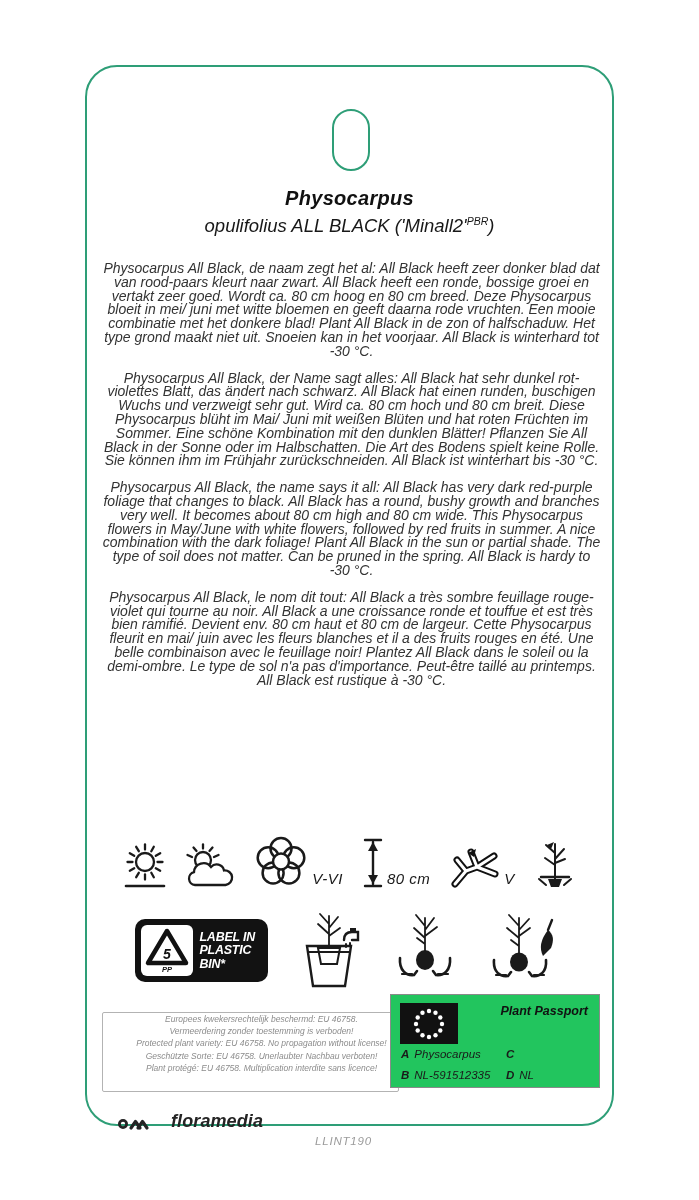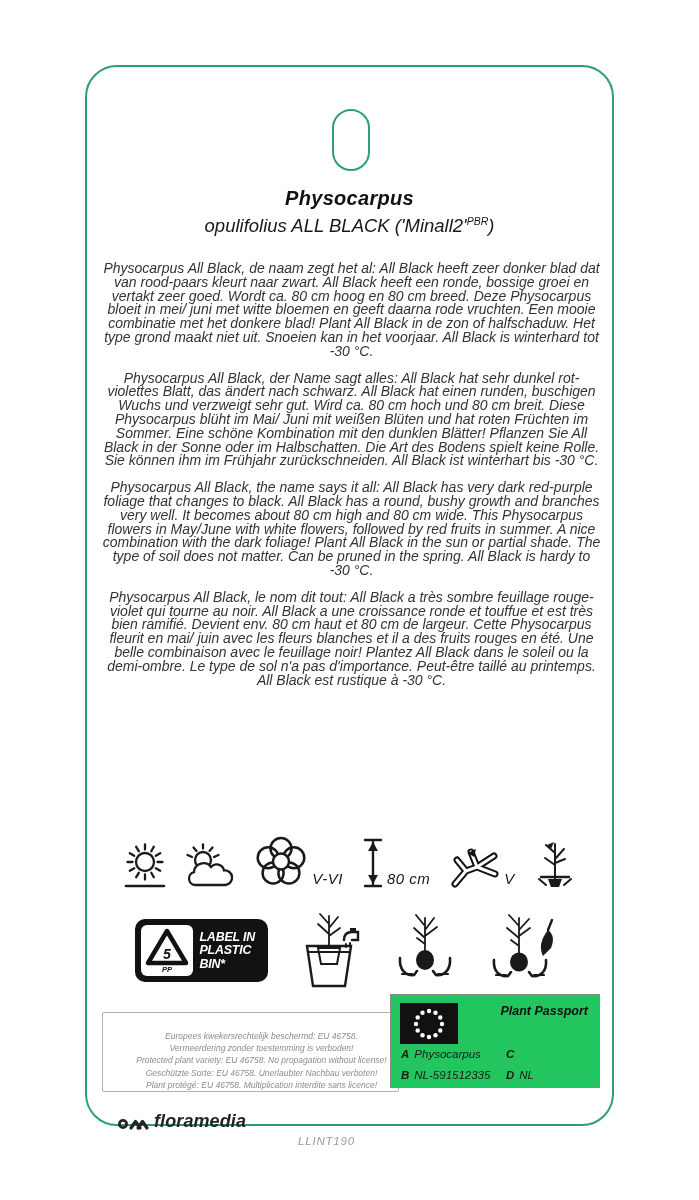--- a/index.html
+++ b/index.html
@@ -47,38 +47,38 @@
     display:flex; align-items:center; justify-content:center;
   }
   .bin-text {
     color:#fff; font-weight:bold; font-size:13.5px; line-height:13.5px;
     letter-spacing:-.2px; padding-left:7px; transform:scaleX(.92); transform-origin:left;
   }
   
   .legal-box {
     position:absolute; left:15px; top:945px; width:297px; height:80px;
     border:1.2px solid #b3b3b3; border-radius:2px;
-    display:flex; flex-direction:column; justify-content:flex-end;
+    display:flex; flex-direction:column; justify-content:flex-start;
     text-align:center; font-size:8.5px; line-height:12.2px; color:#8c8c8c;padding-left:22px;
   }
   .passport-box {
     position:absolute; left:303px; top:927px; width:210px; height:94px;
     border:1.5px solid #8a8a8a; background:#22c55e; font-size:11.5px; color:#1a1a1a;
   }
   .pp-flag { position:absolute; left:9px; top:8px; }
   .pp-title { position:absolute; right:11px; top:9px; font-weight:bold; font-size:12.5px; color:#111; }
   .pp-row { position:absolute; left:10px; display:flex; gap:5px; }
   .pp-rowA { top:53px; } .pp-rowB { top:74px; }
   .pp-colC { position:absolute; left:115px; top:53px; display:flex; gap:5px; }
   .pp-colD { position:absolute; left:115px; top:74px; display:flex; gap:5px; }
   .pp-key { font-weight:bold; }
   
   .footer { position:absolute; left:30px; top:1028px; display:flex; align-items:center; }
   .brand-group { display:flex; align-items:center; gap:3px; }
-  .brand-text { font-size:18px; font-weight:bold; color:#242424; letter-spacing:.1px; }
+  .brand-text { font-size:18px; font-weight:bold; color:#242424; letter-spacing:.1px;margin-left:17px; }
   .footer-code { font-size:11.5px; color:#9b9b9b; letter-spacing:.8px; margin-left:52px;margin-top:40px; }
 </style>
 </head>
 <body>
 
 <div class="card">
 
   <div class="hole"></div>
 
   <div class="title-block">

